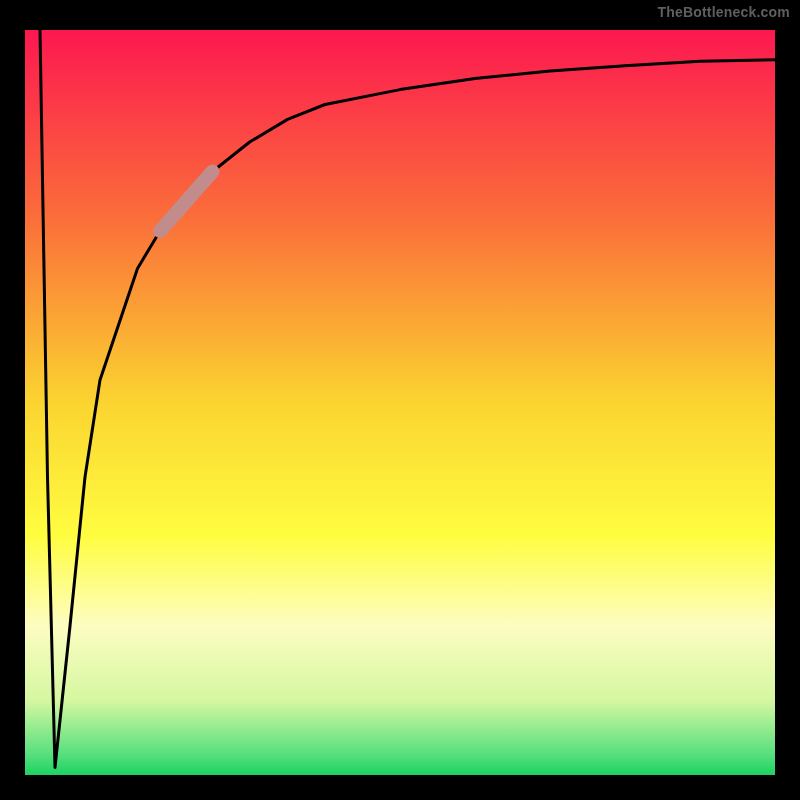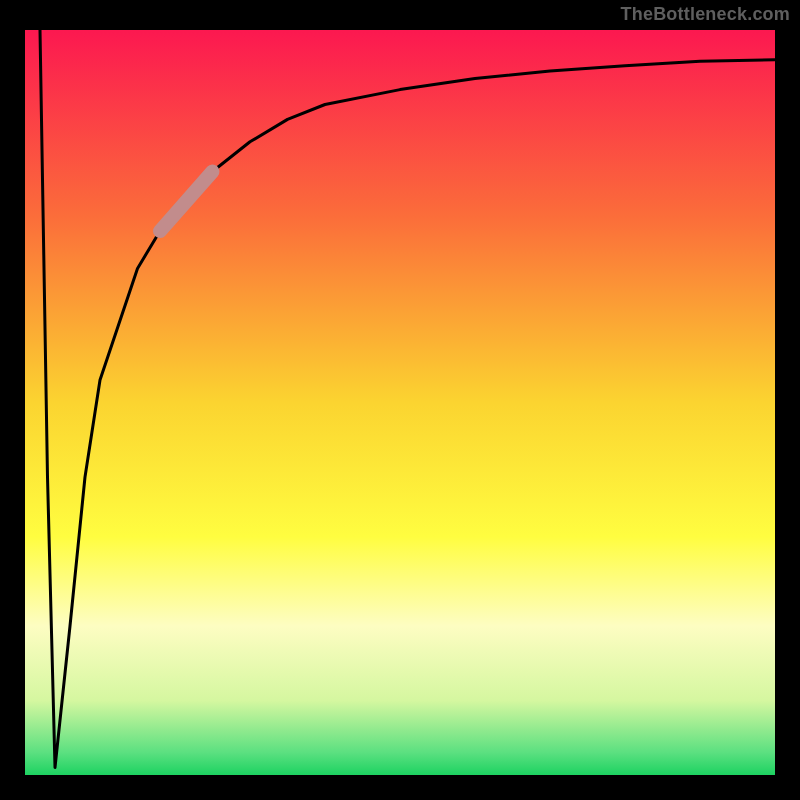--- a/index.html
+++ b/index.html
@@ -11,21 +11,21 @@
   .stage {
     position: relative;
     width: 800px;
     height: 800px;
     background: #000;
   }
   .watermark {
     position: absolute;
     top: 4px;
     right: 10px;
-    font-size: 18px;
+    font-size: 14px;
     font-weight: bold;
     color: #5f5f5f;
     letter-spacing: 0.2px;
     z-index: 10;
   }
   .plot-area {
     position: absolute;
     left: 25px;
     top: 30px;
     width: 750px;

